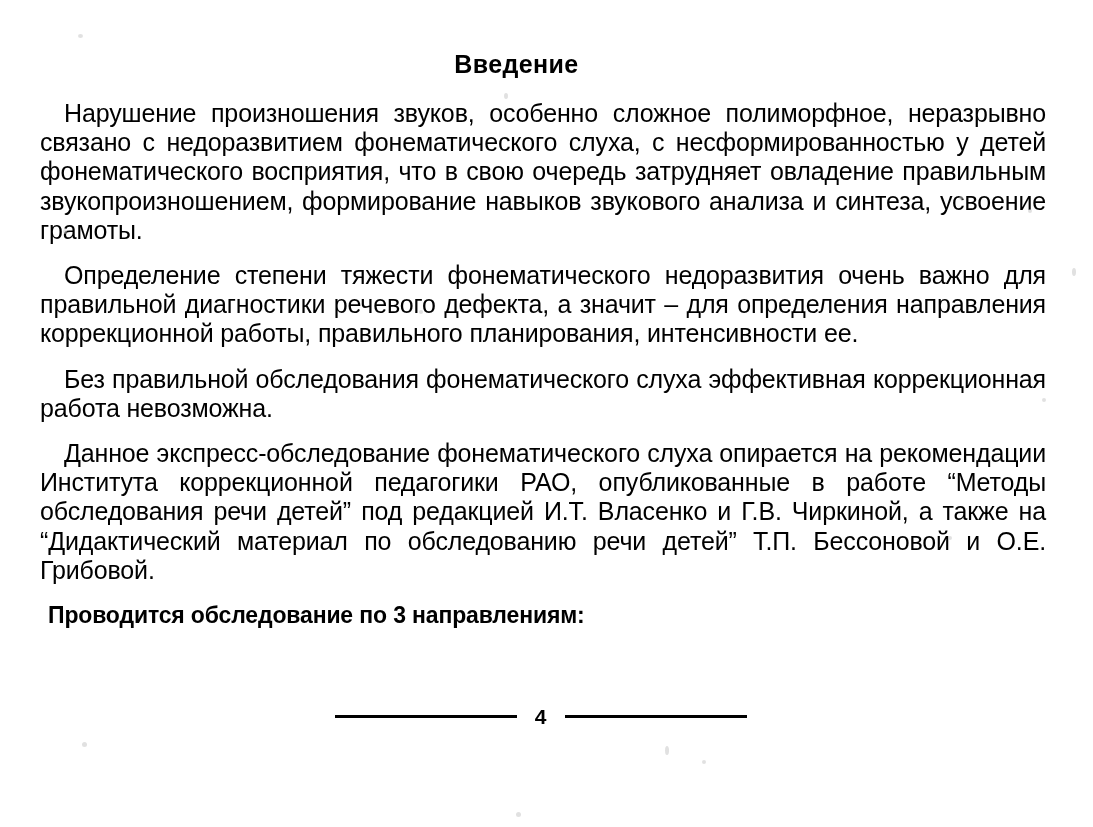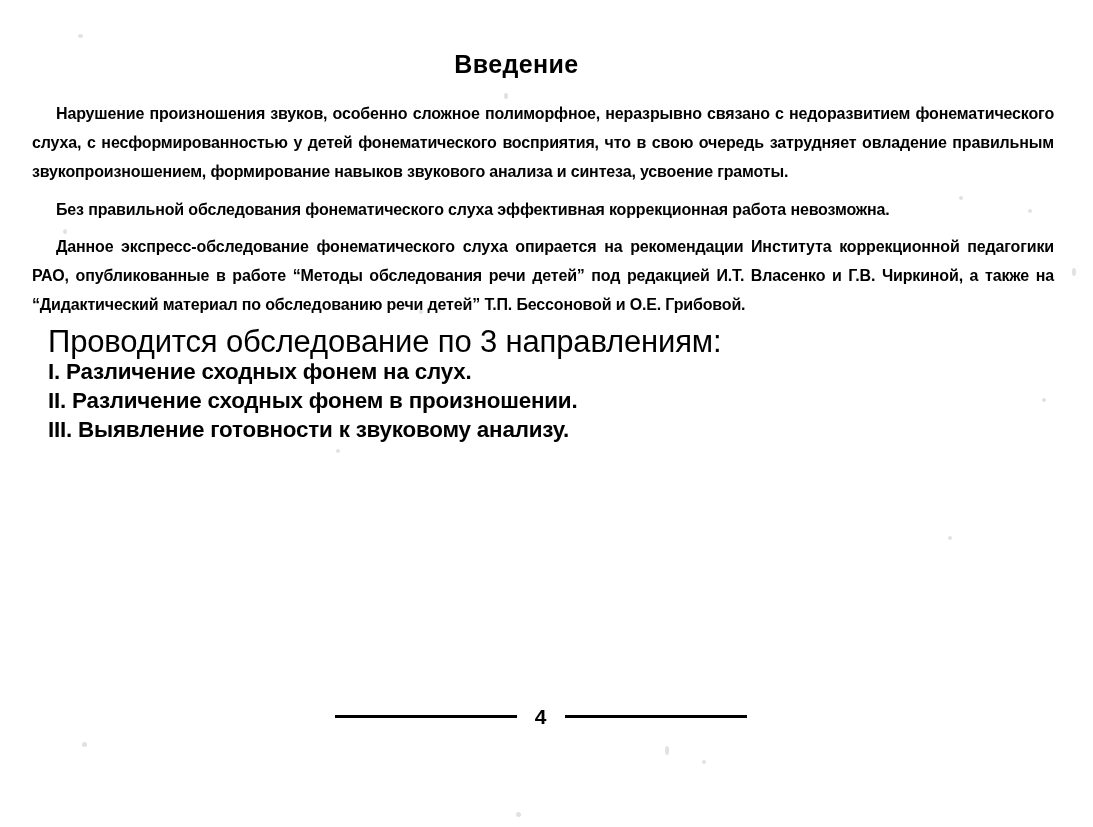--- a/index.html
+++ b/index.html
@@ -44,38 +44,38 @@
     padding-right: 60px;
   }
 
   .body-block {
     margin-top: 20px;
     padding-left: 24px;
     padding-right: 31px;
   }
 
   p.para {
-    margin: 8px;
-    font-size: 16px;
+    margin: 16px;
+    font-size: 25px;
     line-height: 29.2px;
     text-align: justify;
     text-justify: inter-word;
     text-indent: 24px;
     hyphens: manual;
-    font-weight: 700;
+    font-weight: 400;
     letter-spacing: -0.15px;
   }
 
   p.lead-in {
     margin: 0;
-    font-size: 31px;
+    font-size: 23px;
     line-height: 29.2px;
     text-indent: 24px;
     text-align: left;
-    font-weight: 400;
+    font-weight: 700;
     letter-spacing: -0.15px;
   }
 
   ol.directions {
     list-style: none;
     margin: 0;
     padding: 0;
   }
 
   ol.directions li {
@@ -133,33 +133,29 @@
   <span class="speck" style="left:665px; top:746px; width:4px; height:9px;"></span>
   <span class="speck" style="left:702px; top:760px; width:4px; height:4px;"></span>
   <span class="speck" style="left:516px; top:812px; width:5px; height:5px;"></span>
 
   <h1 class="page-title">Введение</h1>
 
   <div class="body-block">
 
     <p class="para">Нарушение произношения звуков, особенно сложное полиморфное, неразрывно связано с недоразвитием фонематического слуха, с несформированностью у детей фонематического восприятия, что в свою очередь затрудняет овладение правильным звукопроизношением, формирование навыков звукового анализа и синтеза, усвоение грамоты.</p>
 
+    <p class="para">Определение степени тяжести фонематического недоразвития очень важно для правильной диагностики речевого дефекта, а значит – для определения направления коррекционной работы, правильного планирования, интенсивности ее.</p>
 
     <p class="para">Без правильной обследования фонематического слуха эффективная коррекционная работа невозможна.</p>
 
 
     <p class="para">Данное экспресс-обследование фонематического слуха опирается на рекомендации Института коррекционной педагогики РАО, опубликованные в работе “Методы обследования речи детей” под редакцией И.Т. Власенко и Г.В. Чиркиной, а также на “Дидактический материал по обследованию речи детей” Т.П. Бессоновой и О.Е. Грибовой.</p>
 
     <p class="lead-in">Проводится обследование по 3 направлениям:</p>
 
-    <ol class="directions">
-      <li>I. Различение сходных фонем на слух.</li>
-      <li>II. Различение сходных фонем в произношении.</li>
-      <li>III. Выявление готовности к звуковому анализу.</li>
-    </ol>
 
   </div>
 
   <div class="footer">
     <span class="rule"></span>
     <span class="folio">4</span>
     <span class="rule"></span>
   </div>
 
 </div>

